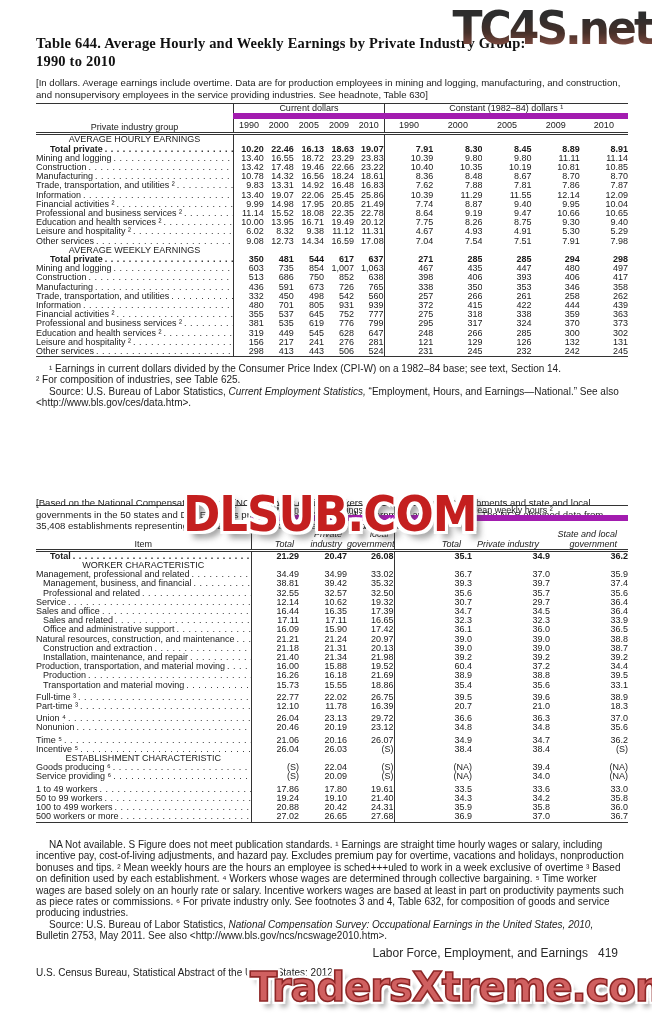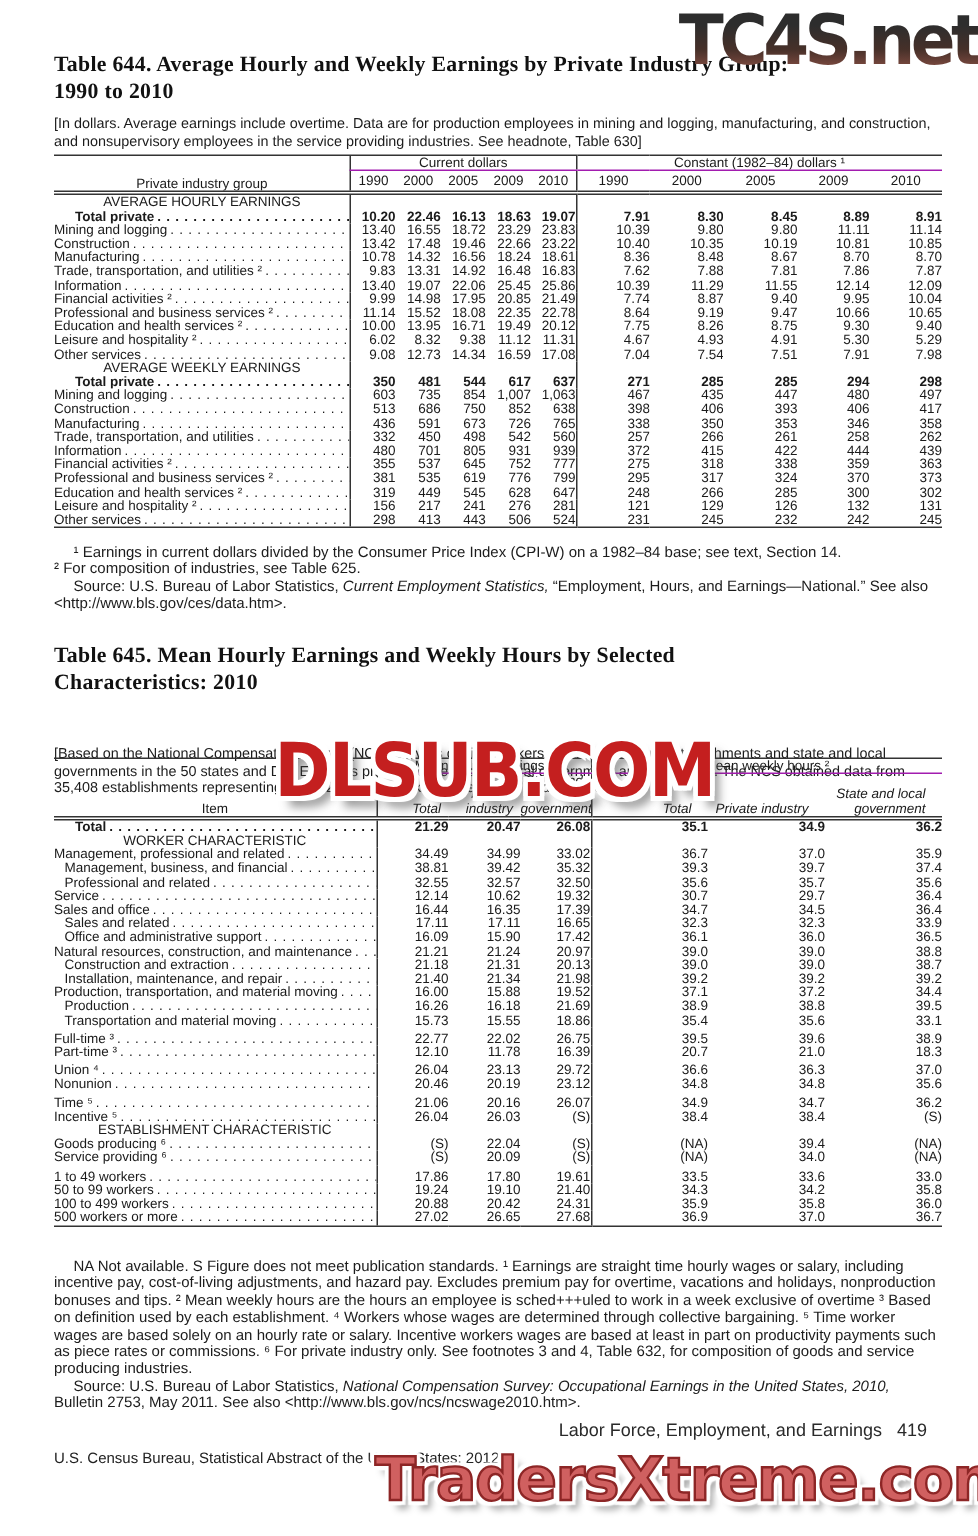--- a/index.html
+++ b/index.html
@@ -11,21 +11,21 @@
   .ttl{font-family:"Liberation Serif",serif;font-weight:bold;font-size:14.5px;
        line-height:18px;color:#111;letter-spacing:.2px;}
   .note{font-size:9.6px;line-height:11.6px;color:#1c1c1c;}
 
   
   table.t{border-collapse:collapse;table-layout:fixed;width:592px;}
   table.t th,table.t td{padding:0;margin:0;font-size:9px;line-height:9.2px;
        color:#1a1a1a;vertical-align:bottom;overflow:hidden;font-weight:normal;}
   .vr{border-left:1px solid #333;}
   tr.gr th{border-top:1px solid #333;}
-  th.gh{border-bottom:1px solid #a21caf;text-align:center;padding:2px 0 1px;}
+  th.gh{border-bottom:6px solid #a21caf;text-align:center;padding:2px 0 1px;}
   th.stubh{text-align:center;vertical-align:middle;font-size:9.3px;}
   tr.yr th{text-align:center;padding:2px 0 2px;}
   .dbl{border-bottom:3px double #333;}
   th.sub{text-align:right;vertical-align:bottom;padding:1px 0 2px;font-style:italic;}
   th.sub.h1{padding-right:5px;}
   th.sub.h2{padding-right:11px;}
   td.num{text-align:right;white-space:nowrap;}
   td.g1{padding-right:3px;}
   td.g2{padding-right:10px;}
   td.h1{padding-right:5px;}
@@ -542,24 +542,20 @@
         </tbody>
     </table>
   </div>
 
   <div class="blk fns" style="top:363px;">
     <p class="fn-ind">¹ Earnings in current dollars divided by the Consumer Price Index  (CPI-W) on a 1982–84 base; see text, Section 14.</p>
     <p>² For composition of industries, see Table 625.</p>
     <p class="fn-ind"><span>Source: U.S. Bureau of Labor Statistics, </span><i>Current Employment Statistics,</i><span> “Employment, Hours, and Earnings—National.” See also &lt;http://www.bls.gov/ces/data.htm&gt;.</span></p>
   </div>
 
-  <div class="blk ttl" style="top:428px;">
-    <span>Table 645. Mean Hourly Earnings and Weekly Hours by Selected</span><br>
-    <span>Characteristics: 2010</span>
-  </div>
 
   <div class="blk note" style="top:468px;margin-top:29px;">[Based on the National Compensation Survey (NCS). Covers civilian workers in private industry establishments and state and local governments in the 50 states and DC. Excludes private households, federal government and agriculture. The NCS obtained data from 35,408 establishments representing over 121 million workers. See source and Appendix III]</div>
 
   <div class="blk" style="top:505px;">
     <table class="t">
       <colgroup>
         <col style="width:215px;">
         <col style="width:48px;">
           <col style="width:48px;">
           <col style="width:47px;">
@@ -749,21 +745,21 @@
           <tr class="">
             <td class="stub">
               <div class="leader">
                 <span class="lbl">Production, transportation, and material moving</span>
                 <span class="dots"></span>
               </div>
             </td>
             <td class="num h1 vr">16.00</td>
             <td class="num h1">15.88</td>
             <td class="num h1">19.52</td>
-            <td class="num h2 vr">37.1</td>
+            <td class="num h2 vr">60.4</td>
             <td class="num h2">37.2</td>
             <td class="num h2">34.4</td>
           </tr>
           <tr class="ind1 ">
             <td class="stub">
               <div class="leader">
                 <span class="lbl">Production</span>
                 <span class="dots"></span>
               </div>
             </td>

